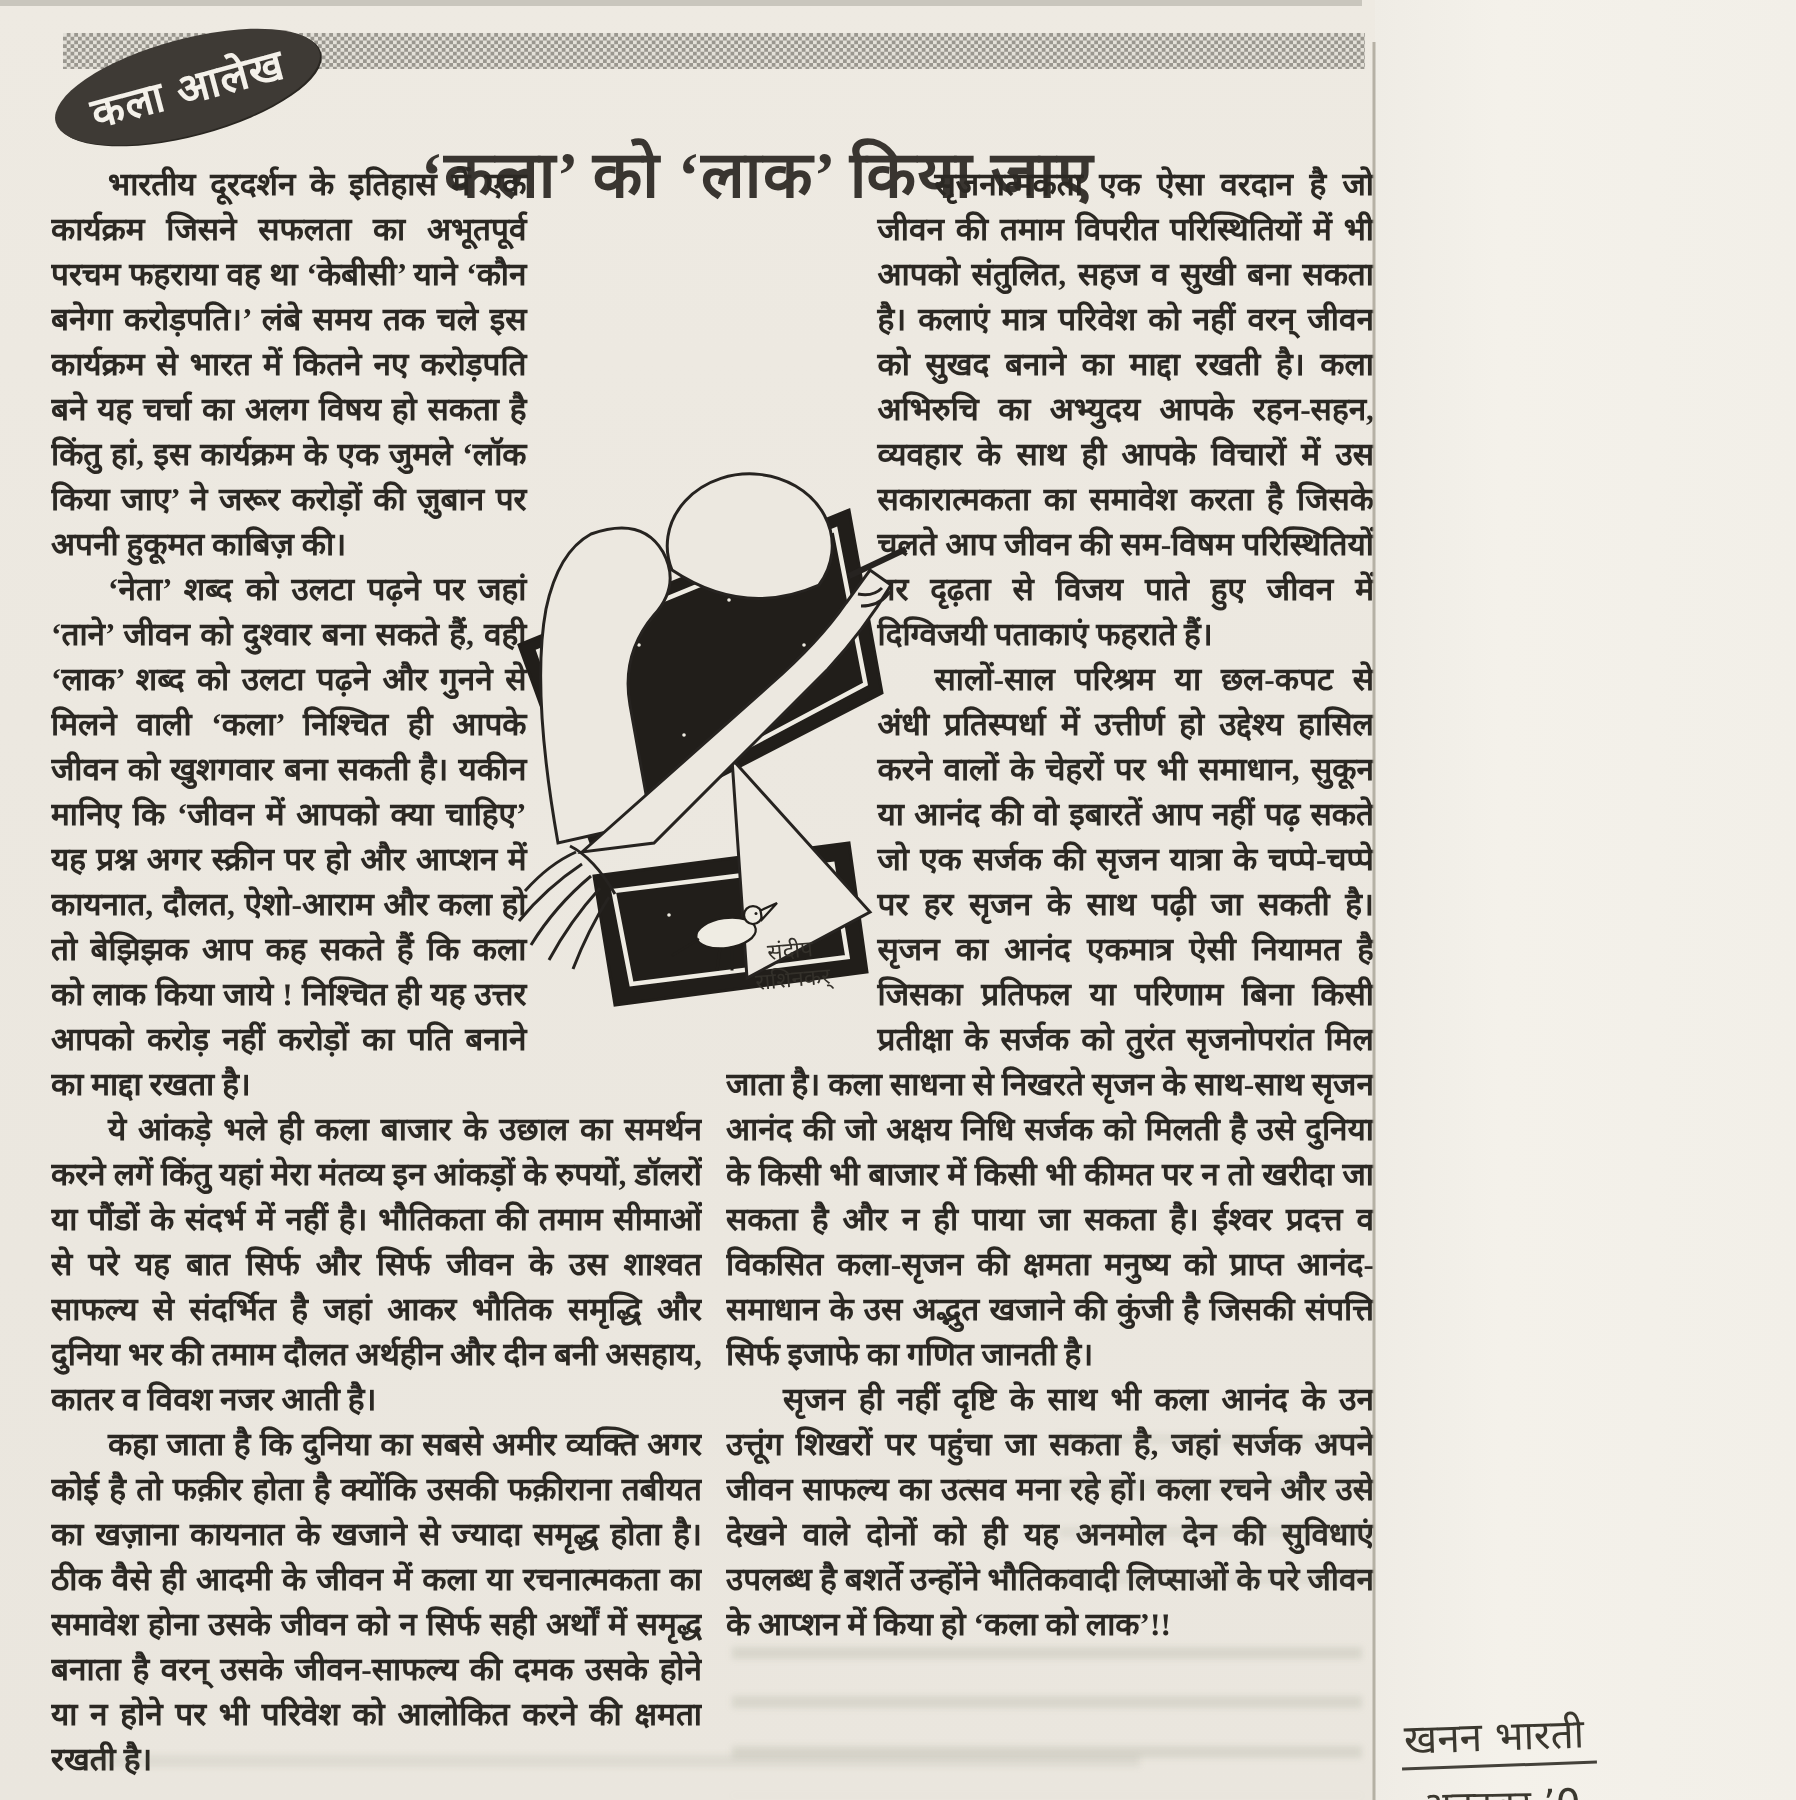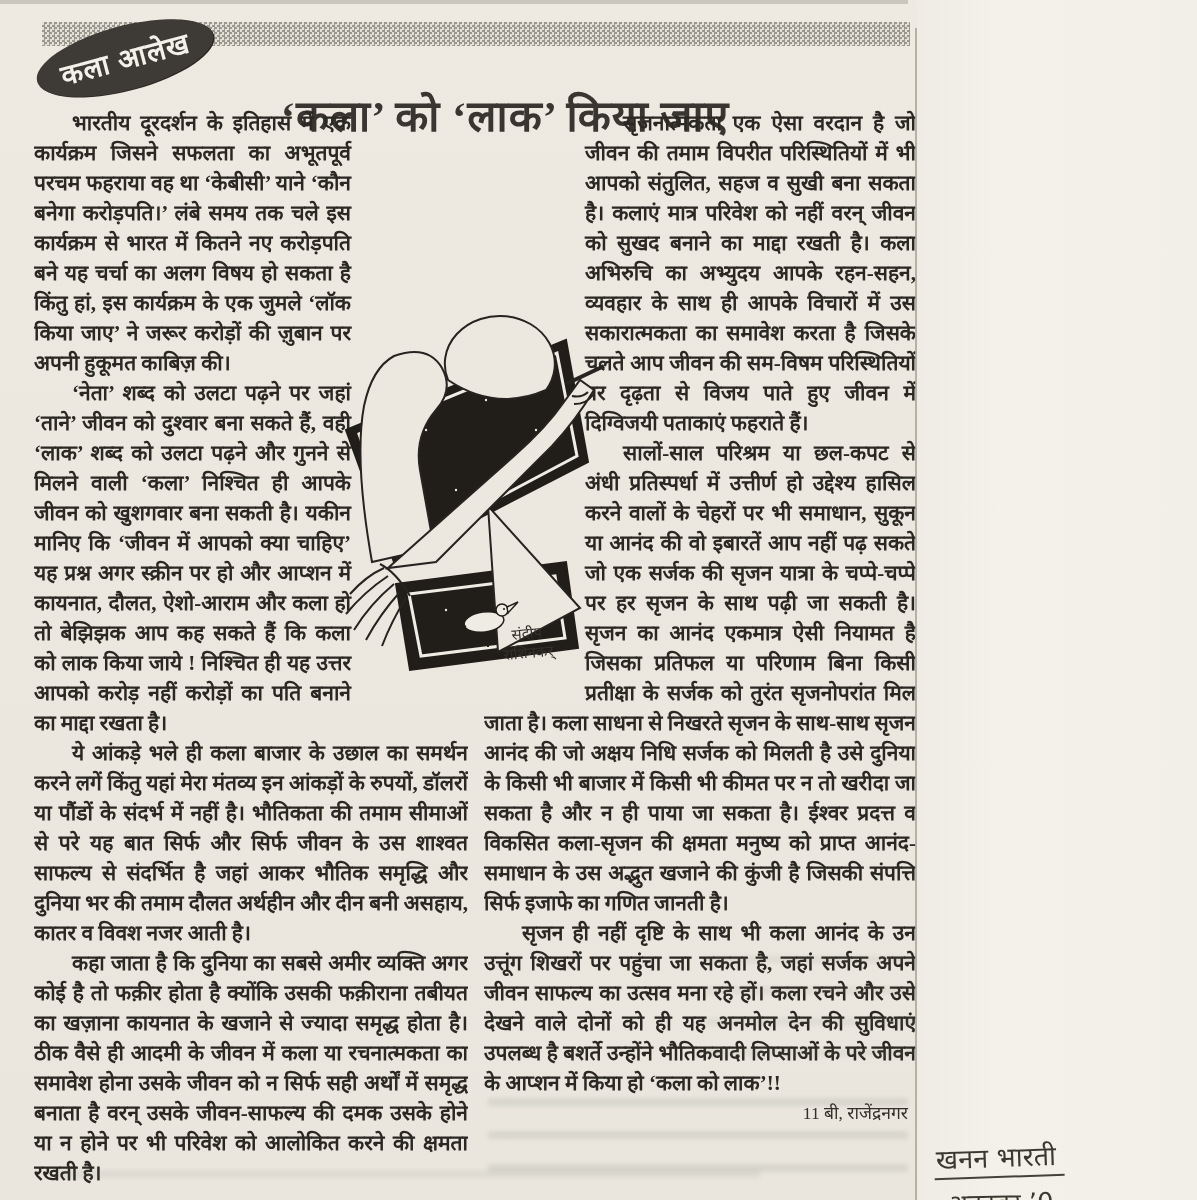--- a/index.html
+++ b/index.html
@@ -155,21 +155,20 @@
       <circle cx="168" cy="299" r="1" fill="#211e1a" stroke="none"></circle>
     </g>
 
     <g fill="#33302a" font-size="15" font-family="'DejaVu Sans',sans-serif">
       <text x="176" y="330" transform="rotate(-5 176 330)">संदीप</text>
       <text x="168" y="350" transform="rotate(-5 168 350)">राशिनकर्</text>
     </g>
   </svg>
 
   <div class="byline">
-    <div class="addr">11 बी, राजेंद्रनगर</div>
   </div>
 
   <div class="bleed bleed-a"></div>
   <div class="bleed bleed-b"></div>
   <div class="bleed bleed-c"></div>
 
 </div>
 
 <div class="margin-paper"></div>
 <div class="page-edge"></div>

